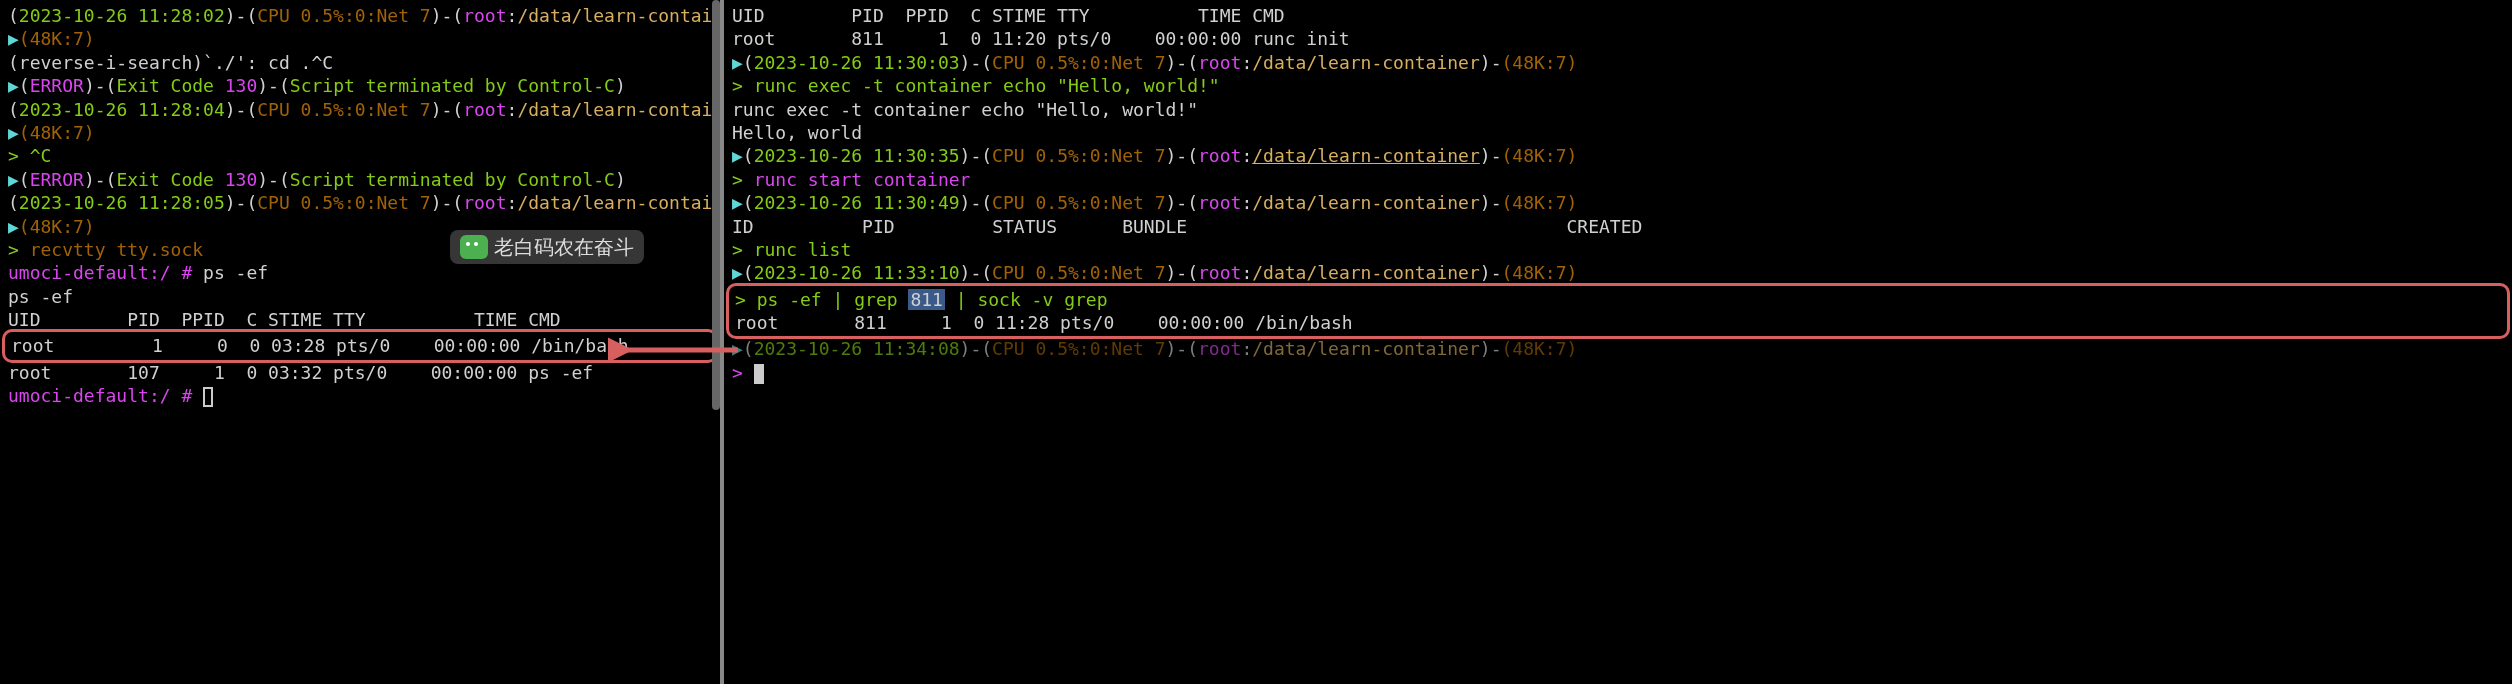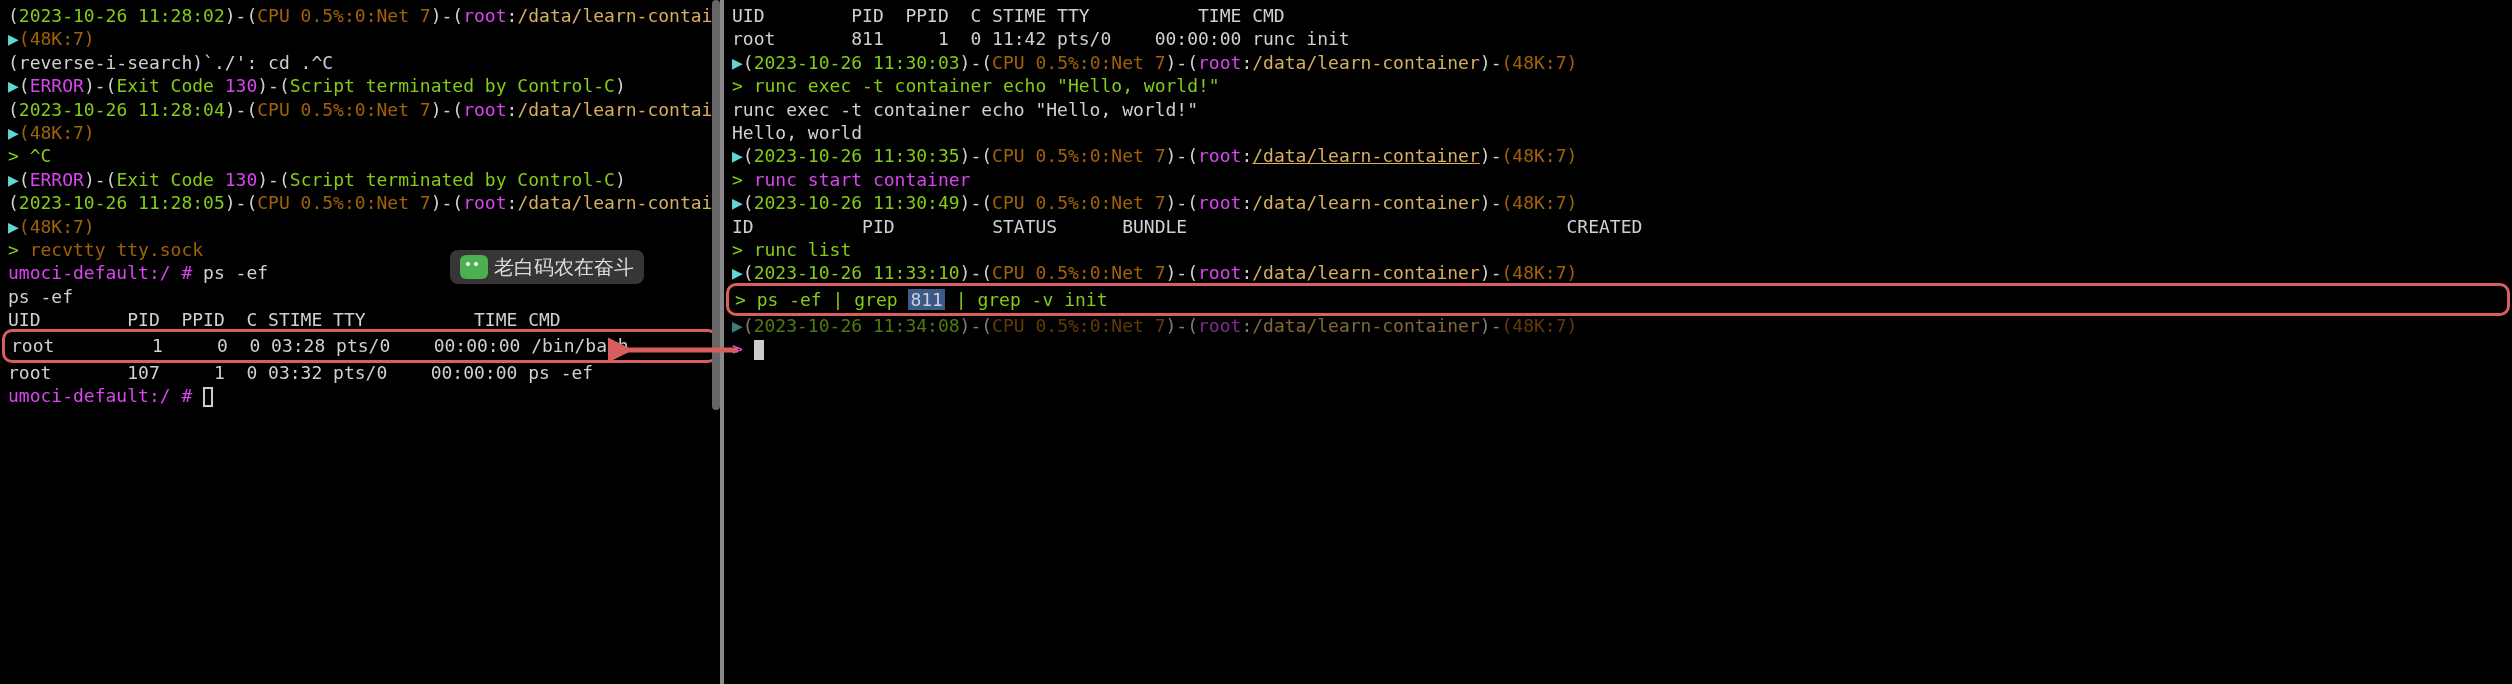--- a/index.html
+++ b/index.html
@@ -61,21 +61,20 @@
       left: 450px;
       background: rgba(60,60,60,0.9);
       border-radius: 8px;
       padding: 4px 10px;
       display: flex;
       align-items: center;
       gap: 6px;
       color: #ddd;
       font-size: 20px;
       z-index: 10;
-      margin-top: 20px;
     }
     .wechat-icon {
       width: 28px;
       height: 24px;
       background: #4caf50;
       border-radius: 6px;
       position: relative;
     }
     .wechat-icon::before, .wechat-icon::after {
       content: '';
@@ -148,29 +147,30 @@
   <defs>
       <marker id="ah" markerWidth="12" markerHeight="12" refX="2" refY="6" orient="auto">
         <path d="M12,0 L0,6 L12,12 Z" fill="#d75f5f"></path>
       </marker>
     </defs>
   <line x1="130" y1="15" x2="15" y2="15" stroke="#d75f5f" stroke-width="5" marker-end="url(#ah)"></line>
 </svg>
 
 <div class="pane pane-right">
   <div class="line white">UID        PID  PPID  C STIME TTY          TIME CMD</div>
-  <div class="line white">root       811     1  0 11:42 pts/0    00:00:00 runc init</div>
+  <div class="line white">root       811     1  0 11:20 pts/0    00:00:00 runc init</div>
   <div class="line"><span class="arrow-glyph">▶</span><span class="white">(</span><span class="cyan">2023-10-26 11:30:03</span><span class="white">)-(</span><span class="green">CPU 0.5%:0:Net 7</span><span class="white">)-(</span><span class="red">root</span><span class="white">:</span><span class="yellow">/data/learn-container</span><span class="white">)-</span><span class="green">(48K:7)</span></div>
   <div class="line"><span class="cyan">&gt; </span><span class="cyan">runc exec -t container echo "Hello, world!"</span></div>
   <div class="line white">runc exec -t container echo "Hello, world!"</div>
   <div class="line white">Hello, world</div>
   <div class="line"><span class="arrow-glyph">▶</span><span class="white">(</span><span class="cyan">2023-10-26 11:30:35</span><span class="white">)-(</span><span class="green">CPU 0.5%:0:Net 7</span><span class="white">)-(</span><span class="red">root</span><span class="white">:</span><span class="yellow underline">/data/learn-container</span><span class="white">)-</span><span class="green">(48K:7)</span></div>
   <div class="line"><span class="cyan">&gt; </span><span class="red">runc start container</span></div>
   <div class="line"><span class="arrow-glyph">▶</span><span class="white">(</span><span class="cyan">2023-10-26 11:30:49</span><span class="white">)-(</span><span class="green">CPU 0.5%:0:Net 7</span><span class="white">)-(</span><span class="red">root</span><span class="white">:</span><span class="yellow">/data/learn-container</span><span class="white">)-</span><span class="green">(48K:7)</span></div>
   <div class="line white"><span>ID</span>          <span>PID</span>         <span>STATUS</span>      <span>BUNDLE</span>                                   <span>CREATED</span></div>
   <div class="line"><span class="cyan">&gt; </span><span class="cyan">runc list</span></div>
   <div class="line"><span class="arrow-glyph">▶</span><span class="white">(</span><span class="cyan">2023-10-26 11:33:10</span><span class="white">)-(</span><span class="green">CPU 0.5%:0:Net 7</span><span class="white">)-(</span><span class="red">root</span><span class="white">:</span><span class="yellow">/data/learn-container</span><span class="white">)-</span><span class="green">(48K:7)</span></div>
   <div class="highlight-box-row">
-    <div class="line"><span class="cyan">&gt; </span><span class="cyan">ps -ef | grep </span><span class="highlight-bg white">811</span><span class="cyan"> | grep -v init</span></div>
+    <div class="line"><span class="cyan">&gt; </span><span class="cyan">ps -ef | grep </span><span class="highlight-bg white">811</span><span class="cyan"> | sock -v grep</span></div>
+    <div class="line white">root       811     1  0 11:28 pts/0    00:00:00 /bin/bash</div>
   </div>
   <div class="line dim"><span class="arrow-glyph">▶</span><span class="white">(</span><span class="cyan">2023-10-26 11:34:08</span><span class="white">)-(</span><span class="green">CPU 0.5%:0:Net 7</span><span class="white">)-(</span><span class="red">root</span><span class="white">:</span><span class="yellow">/data/learn-container</span><span class="white">)-</span><span class="green">(48K:7)</span></div>
   <div class="line"><span class="red">&gt; </span><span class="cursor-filled"></span></div>
 </div>
 
 </body></html>

